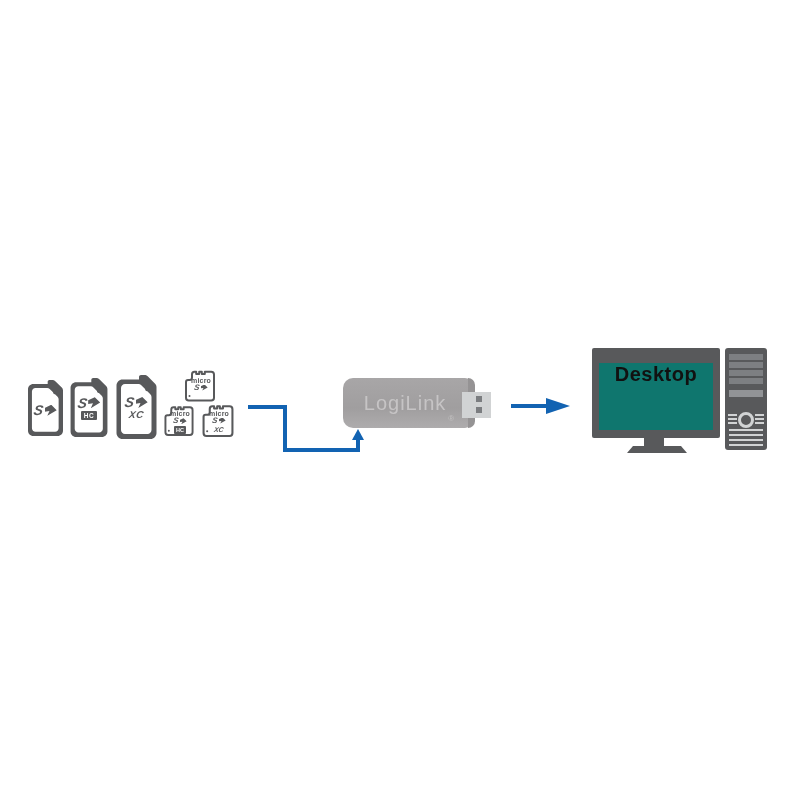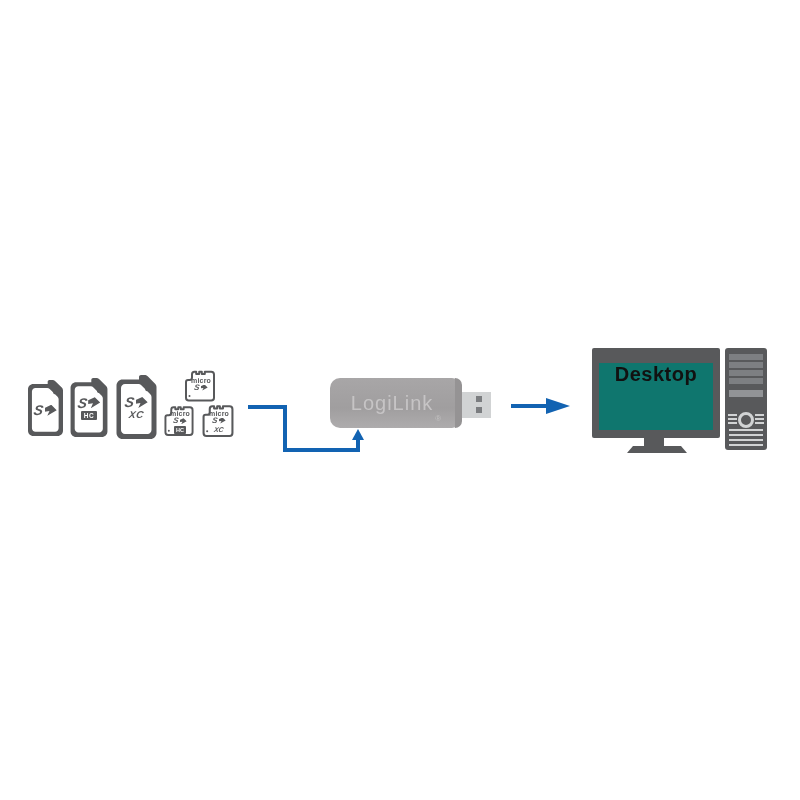--- a/index.html
+++ b/index.html
@@ -27,21 +27,21 @@
   .micro-row { display:flex; align-items:center; margin-top:0px; }
   .micro-s { font-weight:700; font-style:italic; font-size:8px; line-height:1; color:#58595b; transform:skewX(-10deg); }
   .micro-arrow { display:inline-block; width:7px; height:6px; background:#58595b; margin-left:1px;
                  clip-path:polygon(0 28%, 55% 0, 100% 48%, 22% 100%, 40% 55%, 0 62%); }
   .micro-hc { font-size:5.5px; font-weight:700; background:#58595b; color:#fff; padding:0.5px 2px;
               line-height:1.2; border-radius:1px; margin-top:1px; }
   .micro-xc { font-size:7px; font-weight:700; font-style:italic; color:#58595b; line-height:1;
               transform:skewX(-8deg); margin-top:1px; }
 
   
-  .stick { position:absolute; left:330px; top:378px; width:132px; height:50px; border-radius:10px;
+  .stick { position:absolute; left:343px; top:378px; width:132px; height:50px; border-radius:10px;
            background:linear-gradient(180deg,#a8a6a7 0%, #a09e9f 60%, #aeacad 100%);
            display:flex; align-items:center; justify-content:center; }
   .stick-cap { position:absolute; right:0; top:0; bottom:0; width:7px; background:#959394; border-radius:0 10px 10px 0; }
   .brand { font-size:20px; letter-spacing:1px; color:#c6c4c5; }
   .rmark { font-size:8px; color:#c2c0c1; margin-left:2px; align-self:flex-end; line-height:2.2; }
   .usb { position:absolute; left:462px; top:392px; width:29px; height:26px; background:#d1d3d4; }
   .usb-sq { position:absolute; left:14px; width:6px; height:6px; background:#7b7d80; }
 
   
   .monitor { position:absolute; left:592px; top:348px; width:128px; height:90px; background:#58595b; border-radius:2px; }

